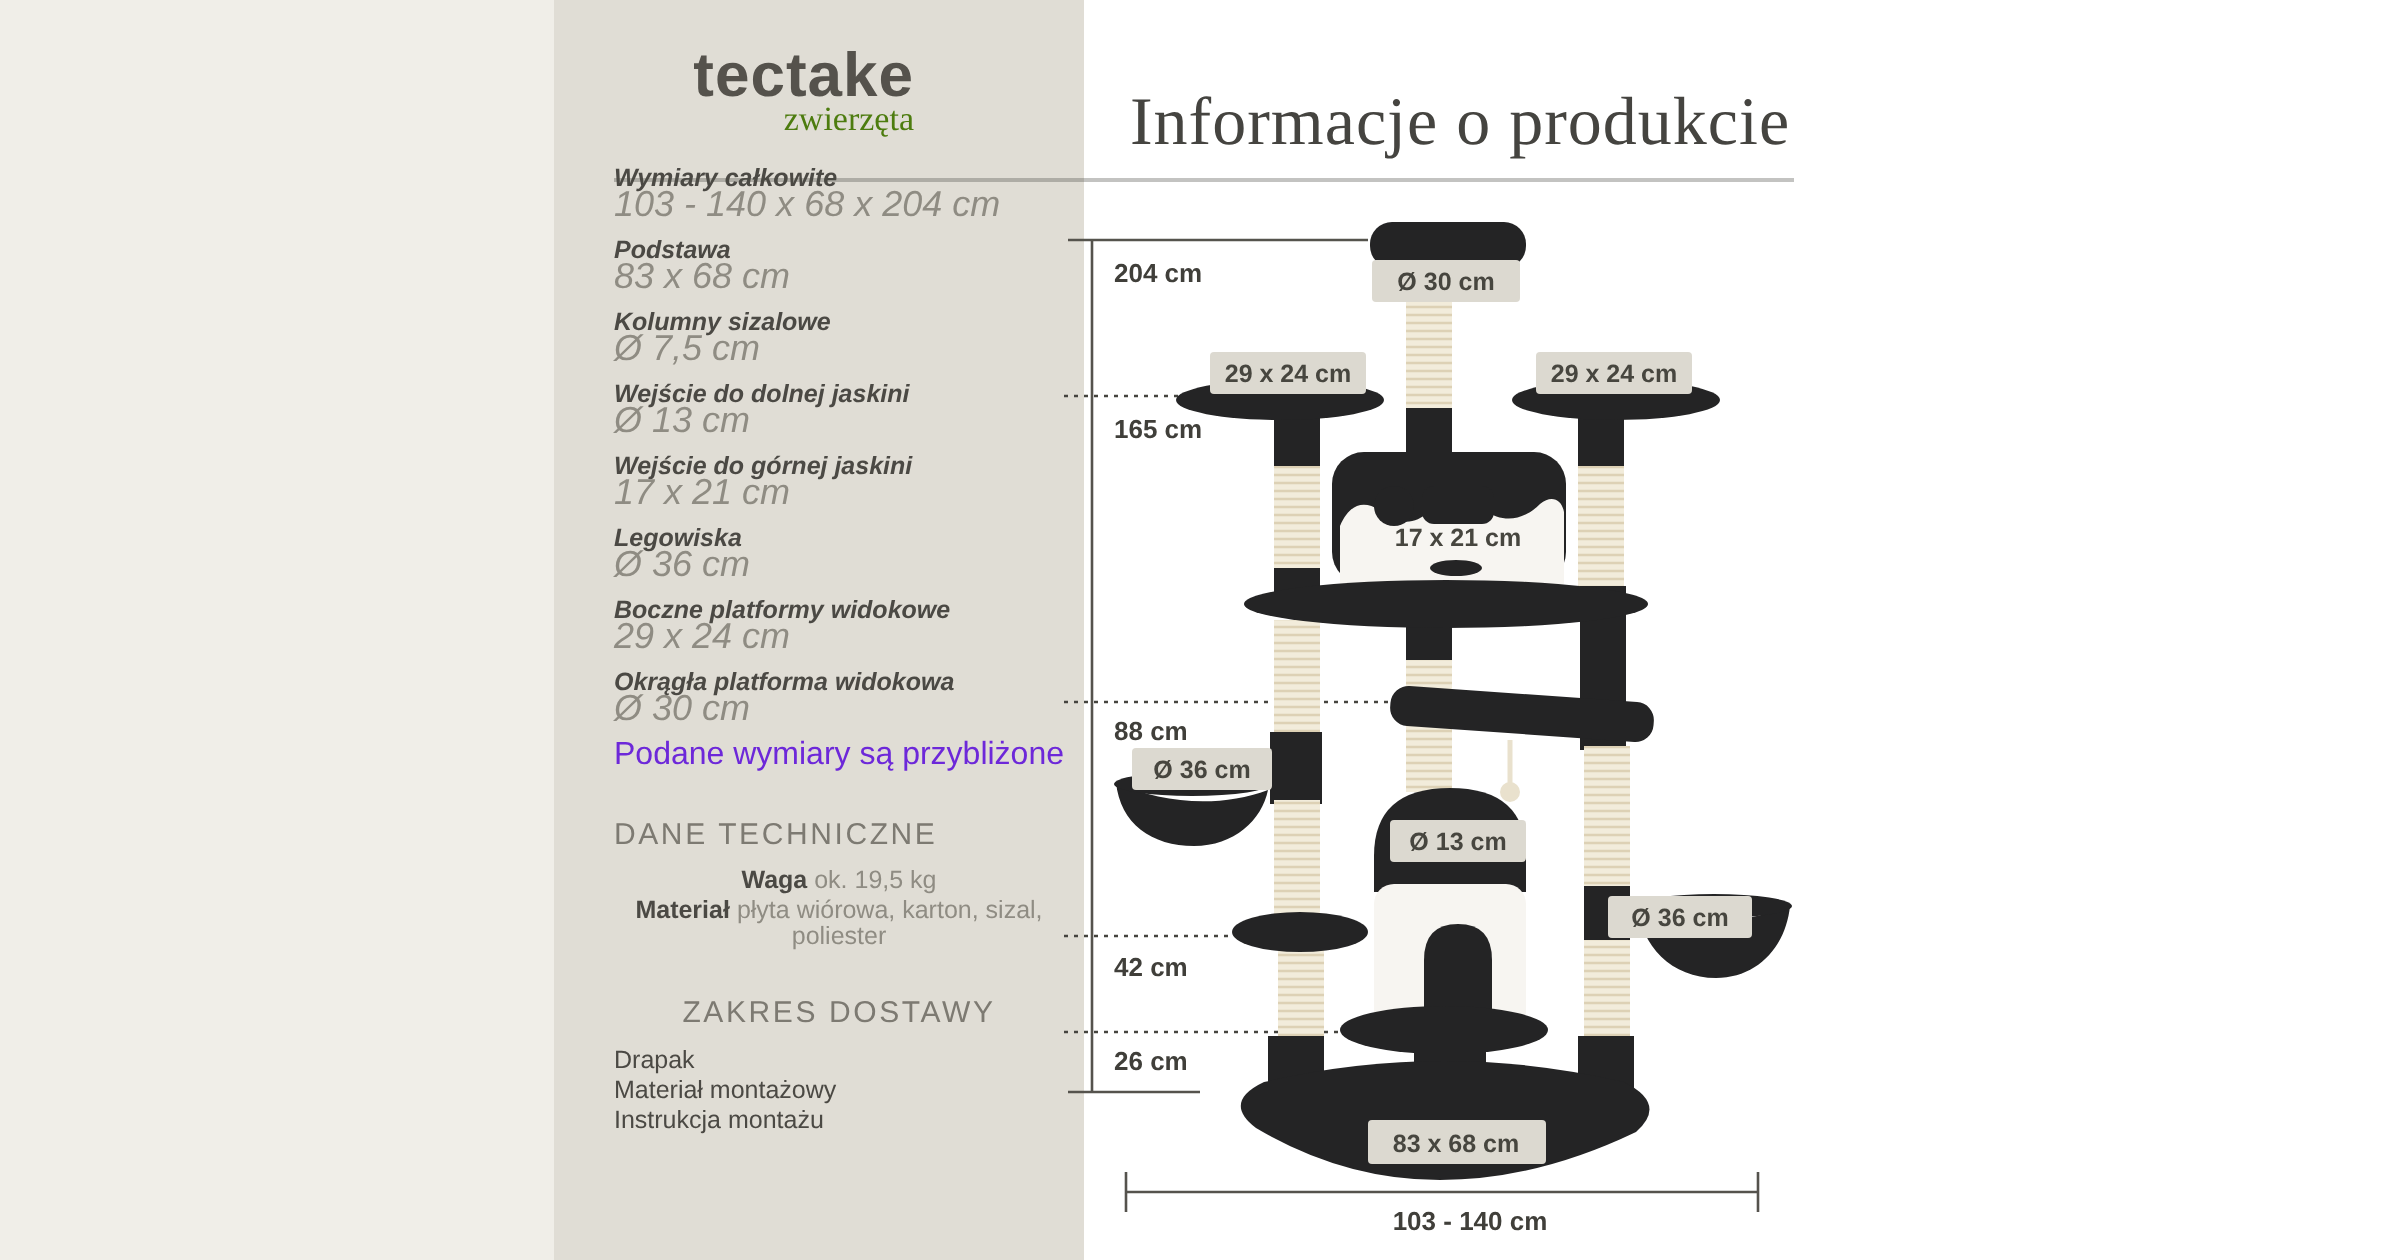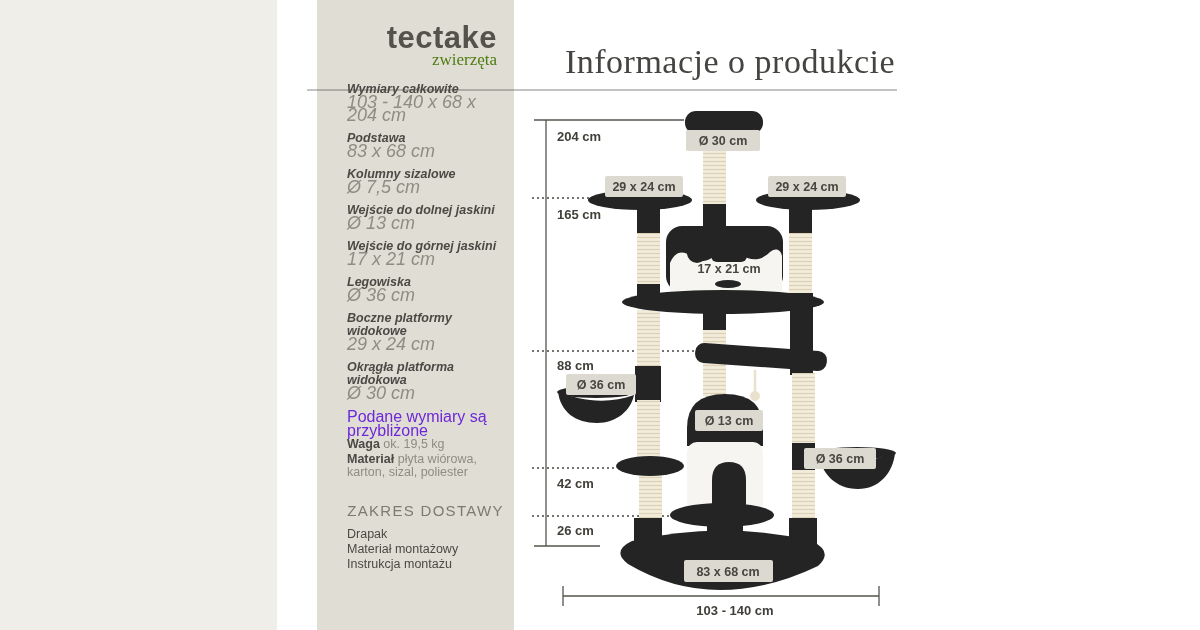--- a/index.html
+++ b/index.html
@@ -1,34 +1,34 @@
 <!DOCTYPE html>
 <html><head>
 <meta charset="utf-8">
 <style>
   html,body{margin:0;padding:0;background:#888;}
   .page{position:relative;width:1200px;height:630px;background:#ffffff;overflow:hidden;
         font-family:"Liberation Sans",sans-serif;margin:0 auto;}
   .left-strip{position:absolute;left:0;top:0;width:277px;height:630px;background:#f0eee8;}
-  .sidebar{position:absolute;left:277px;top:0;width:197px;height:630px;background:#e0ddd5;box-sizing:border-box;
-           padding:0 10px 0 30px;margin-left:40px;}
+  .sidebar{position:absolute;left:277px;top:0;width:265px;height:630px;background:#e0ddd5;box-sizing:border-box;
+           padding:0 10px 0 30px;}
   .brand{height:83px;box-sizing:border-box;padding-top:25px;width:150px;text-align:right;}
   .brand-name{font-size:31px;font-weight:700;letter-spacing:.5px;color:#55524c;line-height:26px;}
   .brand-sub{font-family:"Liberation Serif",serif;font-size:17px;color:#4d7c0f;line-height:18px;}
   .rule{position:absolute;left:307px;top:89px;width:590px;height:2px;background:rgba(74,72,66,.33);}
   .section-heading{font-size:15px;font-weight:400;letter-spacing:1.3px;color:#7d7a72;
                    line-height:18px;margin:0 0 7px 0;}
   .sh-1{margin-top:35px;}
   .sh-2{margin-top:24px;}
   .sh-3{margin-top:22px;text-align:center;}
   .entry{margin-bottom:10px;font-style:italic;}
   .entry-label{font-size:12.5px;font-weight:700;color:#4b4944;line-height:13px;}
   .entry-value{font-size:18px;color:#8f8c83;line-height:13px;}
   .note{font-size:16px;color:#6d28d9;line-height:14px;margin-top:2px;}
-  .techline{font-size:12.5px;color:#8f8c83;line-height:13.5px;margin:0 0 1px 0;}
+  .techline{font-size:12.5px;color:#8f8c83;line-height:13.5px;margin:0 0 1px 0;text-align:center;}
   .techline b{color:#4b4944;}
   .supply-item{font-size:12.5px;font-weight:400;color:#4b4944;line-height:15px;}
   .title{position:absolute;left:502px;top:20px;width:456px;text-align:center;
          font-family:"Liberation Serif",serif;font-weight:400;font-size:34px;color:#454440;letter-spacing:.5px;}
   svg .dim-line{stroke:#55534d;stroke-width:1.3;fill:none;}
   svg .dim-dot{stroke:#45443f;stroke-width:1.3;fill:none;stroke-dasharray:2 3;}
   svg .dim-t{font-family:"Liberation Sans",sans-serif;font-size:13px;font-weight:600;fill:#403f3a;}
   svg .chip{fill:#dcd9d0;}
   svg .chip-t{font-family:"Liberation Sans",sans-serif;font-size:12.5px;font-weight:600;fill:#47463f;text-anchor:middle;}
   svg .dk{fill:#242425;}
@@ -76,20 +76,21 @@
     <div class="entry">
       <div class="entry-label">Boczne platformy widokowe</div>
       <div class="entry-value">29 x 24 cm</div>
     </div>
     <div class="entry">
       <div class="entry-label">Okrągła platforma widokowa</div>
       <div class="entry-value">Ø 30 cm</div>
     </div>
     <div class="note">Podane wymiary są przybliżone</div>
 
+    <h2 class="section-heading sh-2">DANE TECHNICZNE</h2>
     <div class="techline"><b>Waga</b> <span>ok. 19,5 kg</span></div>
     <div class="techline"><b>Materiał</b> <span>płyta wiórowa, karton, sizal, poliester</span></div>
 
     <h2 class="section-heading sh-3">ZAKRES DOSTAWY</h2>
     <div class="supply-item">Drapak</div>
     <div class="supply-item">Materiał montażowy</div>
     <div class="supply-item">Instrukcja montażu</div>
   </aside>
 
   <h1 class="title">Informacje o produkcie</h1>

